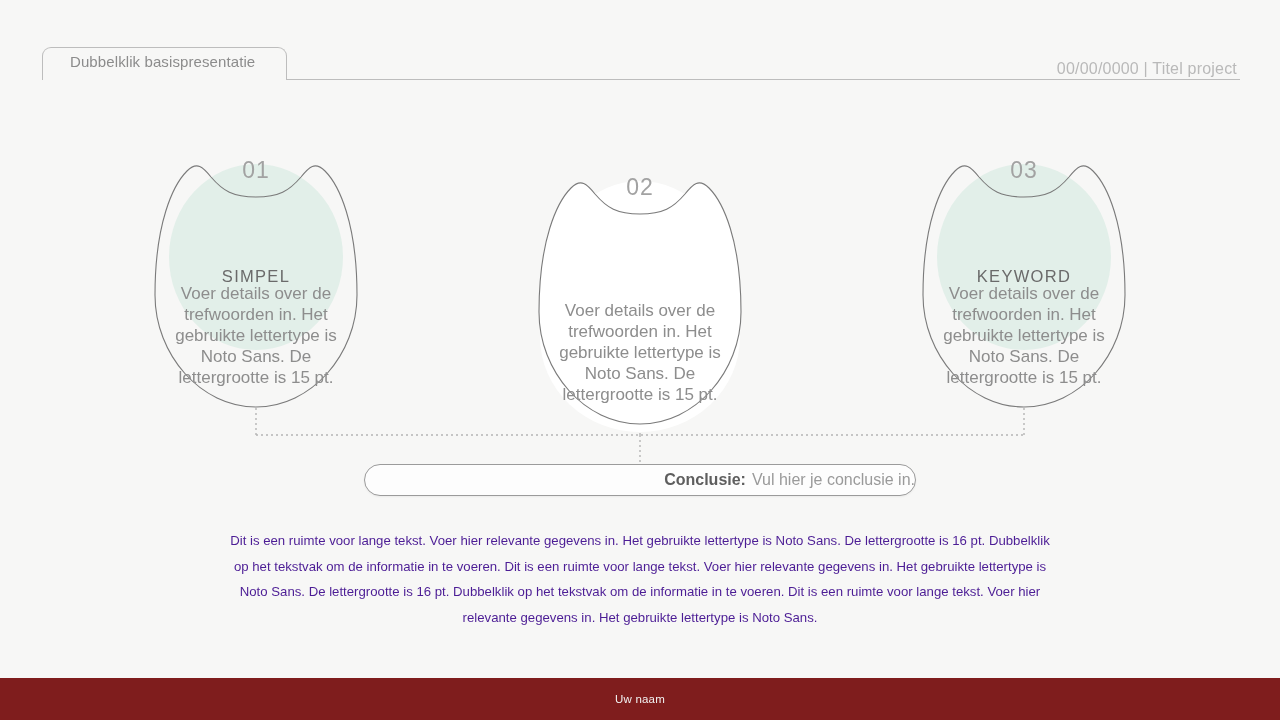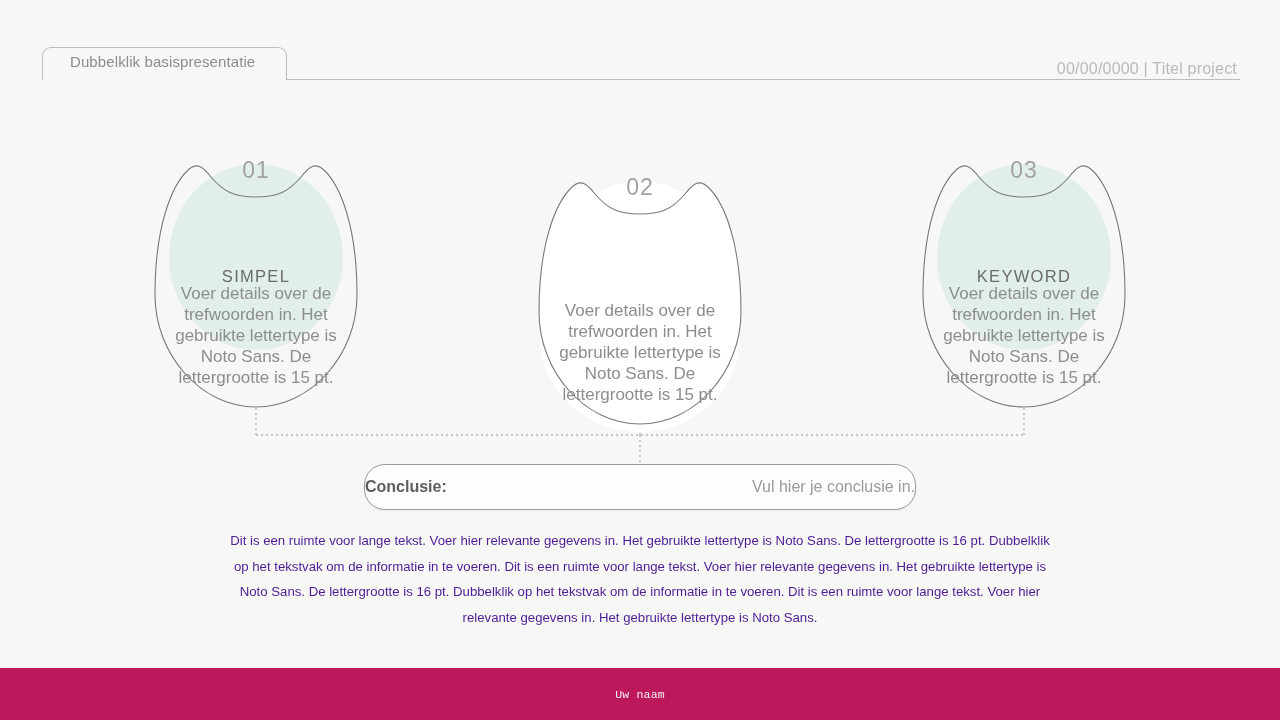--- a/index.html
+++ b/index.html
@@ -99,28 +99,28 @@
     color: #8d8d8d;
   }
 
   
   #connectors { position: absolute; left: 0; top: 0; width: 1280px; height: 720px; }
 
   
   #conclusion {
     position: absolute;
     left: 364px; top: 464px;
-    width: 552px; height: 46px;
+    width: 552px; height: 32px;
     border: 1px solid #9b9b9b;
     border-radius: 21px;
     background: #fdfdfd;
     box-sizing: border-box;
     display: flex;
     align-items: center;
-    justify-content: space-between;
+    justify-content: flex-end;
     box-shadow: 0 1px 2px rgba(0,0,0,.05);
   }
   #conclusion-label {
     font-size: 16px;
     font-weight: bold;
     color: #5e5e5e;
     margin-right: 6px;
   }
   #conclusion-value {
     font-size: 16px;
@@ -135,26 +135,25 @@
     text-align: center;
     font-size: 13.2px;
     line-height: 25.5px;
     color: #4c1d95;
   }
 
   
   #footer {
     position: absolute;
     left: 0; bottom: 0;
-    width: 1280px; height: 52px;
-    background: #be185d;
+    width: 1280px; height: 42px;
+    background: #7f1d1d;
     display: flex;
     align-items: center;
     justify-content: center;
-    font-family: Liberation Mono, monospace;
   }
   #footer-name {
     font-size: 11.5px;
     color: #f1f1f1;
     letter-spacing: .2px;
   }
 </style>
 </head>
 <body>
 

